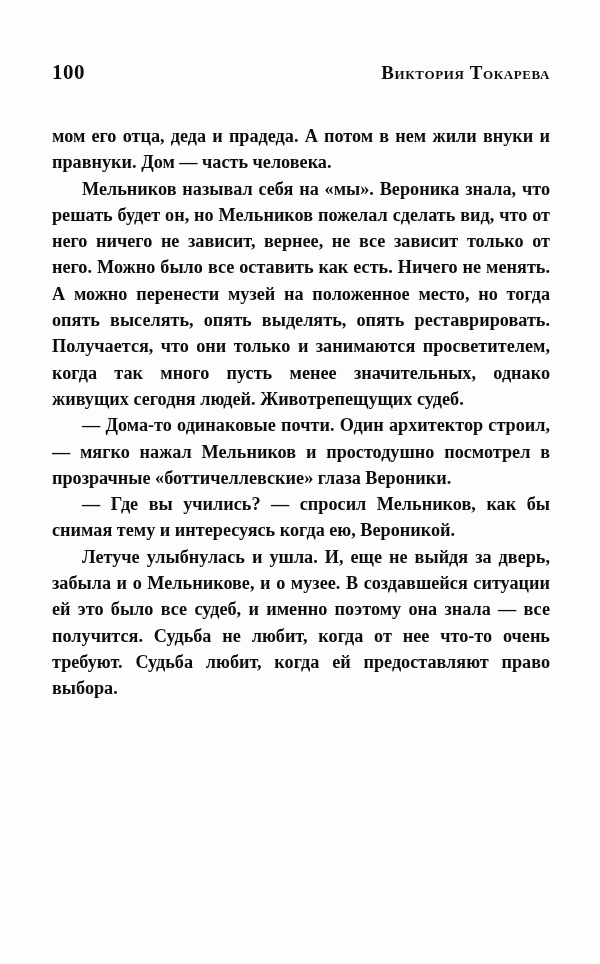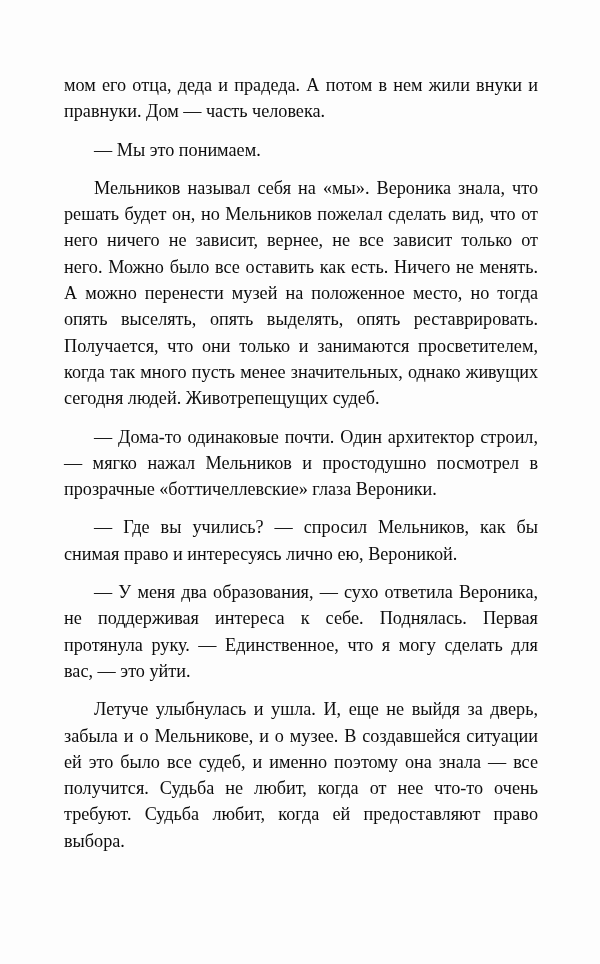--- a/index.html
+++ b/index.html
@@ -42,39 +42,42 @@
     font-variant: small-caps;
   }
   .body-text {
     font-size: 18.2px;
     line-height: 26.3px;
     text-align: justify;
     text-justify: inter-word;
     hyphens: manual;
   }
   .body-text p {
-    margin: 12px;
+    margin: 0;
     text-indent: 30px;
+    font-weight: bold;
   }
   .body-text p.noindent {
     text-indent: 0;
   }
 </style>
 </head>
 <body>
 
 <div class="page">
   <div class="page-inner">
 
+    <div class="running-head">
+      <span class="folio">100</span>
+      <span class="author">Виктория Токарева</span>
+    </div>
 
     <div class="body-text">
       <p class="noindent">мом его отца, деда и прадеда. А потом в нем жили внуки и правнуки. Дом — часть человека.</p>
-      <p>— Мы это понимаем.</p>
       <p>Мельников называл себя на «мы». Вероника знала, что решать будет он, но Мельников пожелал сделать вид, что от него ничего не зависит, вернее, не все зависит только от него. Можно было все оставить как есть. Ничего не менять. А можно перенести музей на положенное место, но тогда опять выселять, опять выделять, опять реставрировать. Получается, что они только и занимаются просветителем, когда так много пусть менее значительных, однако живущих сегодня людей. Животрепещущих судеб.</p>
       <p>— Дома-то одинаковые почти. Один архитектор строил, — мягко нажал Мельников и простодушно посмотрел в прозрачные «боттичеллевские» глаза Вероники.</p>
-      <p>— Где вы учились? — спросил Мельников, как бы снимая право и интересуясь лично ею, Вероникой.</p>
-      <p>— У меня два образования, — сухо ответила Вероника, не поддерживая интереса к себе. Поднялась. Первая протянула руку. — Единственное, что я могу сделать для вас, — это уйти.</p>
+      <p>— Где вы учились? — спросил Мельников, как бы снимая тему и интересуясь когда ею, Вероникой.</p>
       <p>Летуче улыбнулась и ушла. И, еще не выйдя за дверь, забыла и о Мельникове, и о музее. В создавшейся ситуации ей это было все судеб, и именно поэтому она знала — все получится. Судьба не любит, когда от нее что-то очень требуют. Судьба любит, когда ей предоставляют право выбора.</p>
 
     </div>
 
   </div>
 </div>
 
 </body></html>

